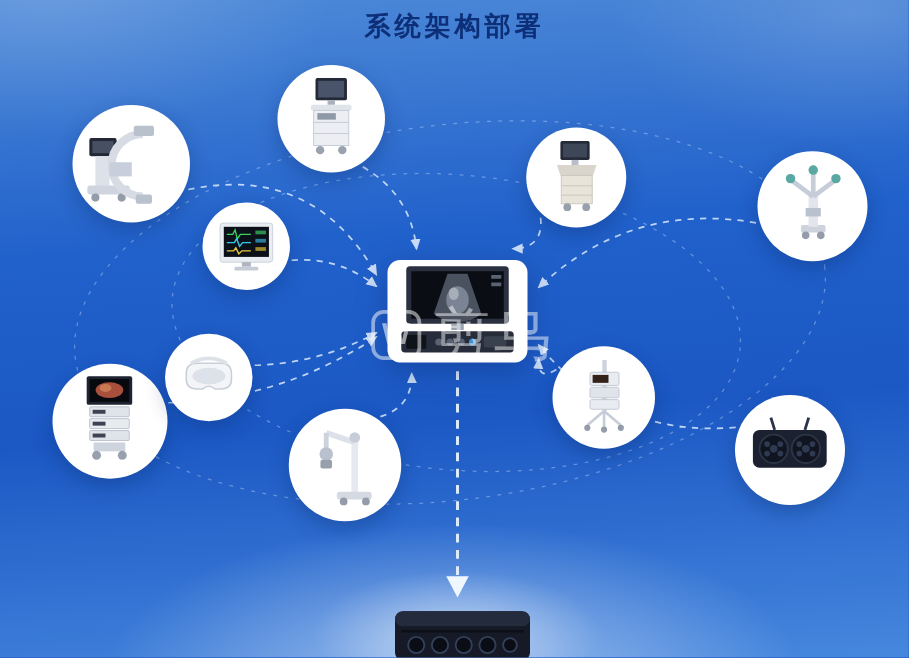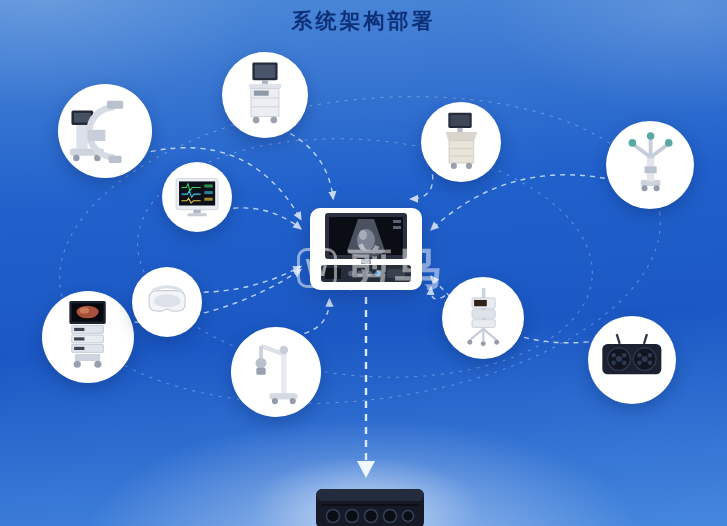--- a/index.html
+++ b/index.html
@@ -20,21 +20,21 @@
   .link{fill:none;stroke:var(--connector,#dbeafc);stroke-width:1.4;stroke-dasharray:5 5;opacity:.85}
   .down-link{fill:none;stroke:#e6f1ff;stroke-width:2.4;stroke-dasharray:7 6;opacity:.95}
   .down-arrowhead{fill:#eef6ff}
   #nodes{position:absolute;left:0;top:0;width:100%;height:100%;z-index:3;pointer-events:none}
   .node{position:absolute;border-radius:50%;background:var(--node-fill,#fff);box-shadow:0 6px 16px rgba(8,35,95,.3);display:flex;align-items:center;justify-content:center}
   .node svg{width:86%;height:86%}
   .hub{position:absolute;z-index:4;filter:drop-shadow(0 6px 12px rgba(8,35,95,.35))}
   .hub svg,.server svg{display:block}
   .watermark{position:absolute;left:297px;top:237px;z-index:7;display:flex;align-items:center;gap:9px;pointer-events:none}
   .wm-logo{width:40px;height:40px;border:3px solid rgba(255,255,255,.5);border-radius:10px;color:rgba(255,255,255,.55);font-size:24px;font-weight:bold;display:flex;align-items:center;justify-content:center}
-  .wm-text{font-size:46px;font-weight:bold;color:rgba(255,255,255,.48);letter-spacing:3px}
+  .wm-text{font-size:46px;font-weight:normal;color:rgba(255,255,255,.48);letter-spacing:3px}
   .server-glow{position:absolute;left:240px;top:452px;width:250px;height:110px;z-index:4;background:radial-gradient(ellipse at center,rgba(255,255,255,.45),rgba(255,255,255,0) 65%);pointer-events:none}
   .server{position:absolute;z-index:5}
 </style>
 </head>
 <body>
 
 <div class="stage">
   <div class="title">系统架构部署</div>
 
   <svg class="layer" id="orbits" viewBox="0 0 727 526">

